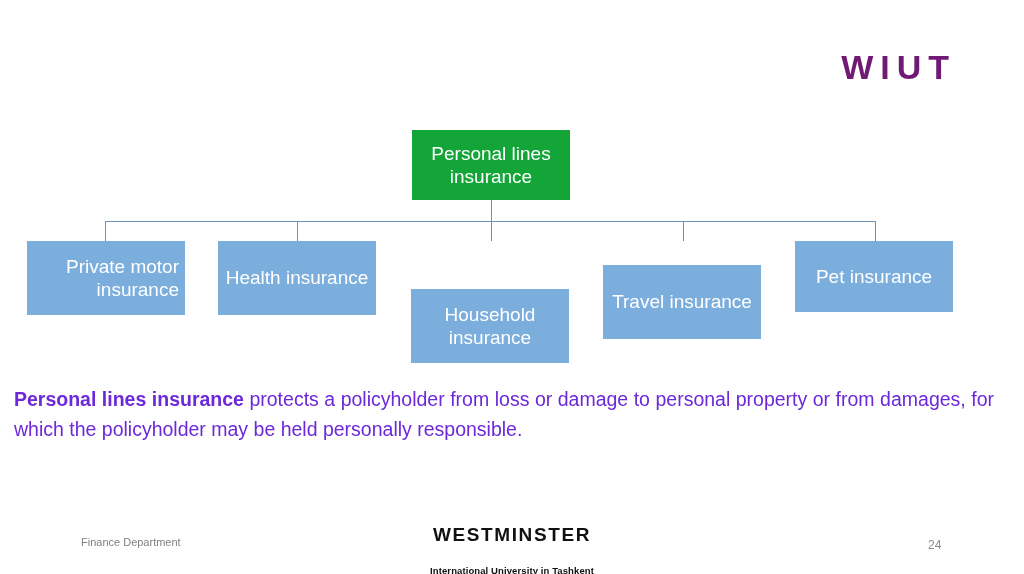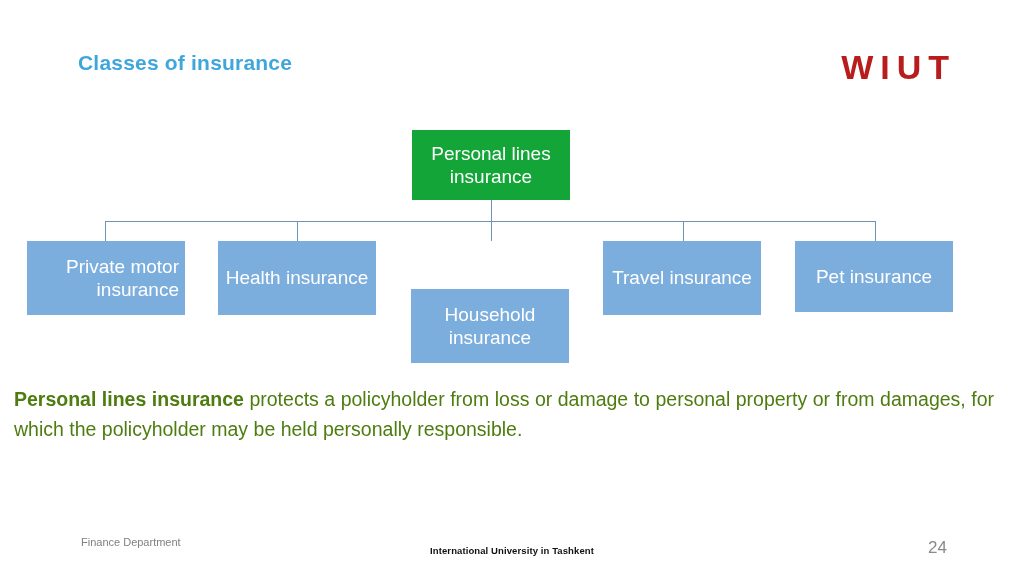--- a/index.html
+++ b/index.html
@@ -31,21 +31,21 @@
     color: #3FA6DC;
     letter-spacing: 0.2px;
     white-space: nowrap;
   }
   .wiut-logo {
     position: absolute;
     right: 68px;
     top: 48px;
     font-size: 34px;
     font-weight: bold;
-    color: #b91c1c;
+    color: #701a75;
     letter-spacing: 7px;
     white-space: nowrap;
   }
 
   
   .chart {
     position: absolute;
     left: 0;
     top: 0;
     width: 1024px;
@@ -72,21 +72,21 @@
   }
   .node-child {
     background: #7BADDD;
     top: 241px;
     height: 74px;
     width: 158px;
   }
   .child-0 { left: 27px; text-align: right; }
   .child-1 { left: 218px; }
   .child-2 { left: 411px; margin-top: 48px; }
-  .child-3 { left: 603px; }
+  .child-3 { left: 603px; margin-top: 24px; }
   .child-4 { left: 795px; height: 71px; }
 
   
   .conn {
     position: absolute;
     background: #6F93B8;
   }
   .conn-stem {
     left: 491px;
     top: 200px;
@@ -111,21 +111,21 @@
   .drop-4 { left: 875px; }
 
   
   .body-text {
     position: absolute;
     left: 14px;
     top: 373px;
     width: 980px;
     font-size: 19.5px;
     line-height: 1.52;
-    color: #4d7c0f;
+    color: #6d28d9;
     text-align: justify;
     text-justify: inter-word;
     margin-top: 12px;
   }
   .body-text .lead {
     font-weight: bold;
   }
 
   
   .footer-dept {
@@ -157,30 +157,29 @@
     font-weight: bold;
     color: #111111;
     letter-spacing: 0.1px;
     display: block;
     margin-top: 20px;
   }
   .footer-page {
     position: absolute;
     left: 928px;
     top: 538px;
-    font-size: 17px;
+    font-size: 12px;
     color: #8A8A8A;
   }
 </style>
 </head>
 <body>
 
 <div class="slide">
 
-  <div class="slide-title">Classes of insurance</div>
 
   <div class="wiut-logo">WIUT</div>
 
   <div class="chart">
 
     <div class="node node-root">Personal lines insurance</div>
 
     <div class="conn conn-stem"></div>
     <div class="conn conn-bar"></div>
     <div class="conn conn-drop drop-0"></div>
@@ -197,18 +196,19 @@
 
   </div>
 
   <p class="body-text">
     <span class="lead">Personal lines insurance</span><span> protects a policyholder from loss or damage to personal property or from damages, for which the policyholder may be held personally responsible.</span>
   </p>
 
   <div class="footer-dept">Finance Department</div>
 
   <div class="footer-logo">
+    <span class="wm-main">WESTMINSTER</span>
     <span class="wm-sub">International University in Tashkent</span>
   </div>
 
   <div class="footer-page">24</div>
 
 </div>
 
 </body></html>

